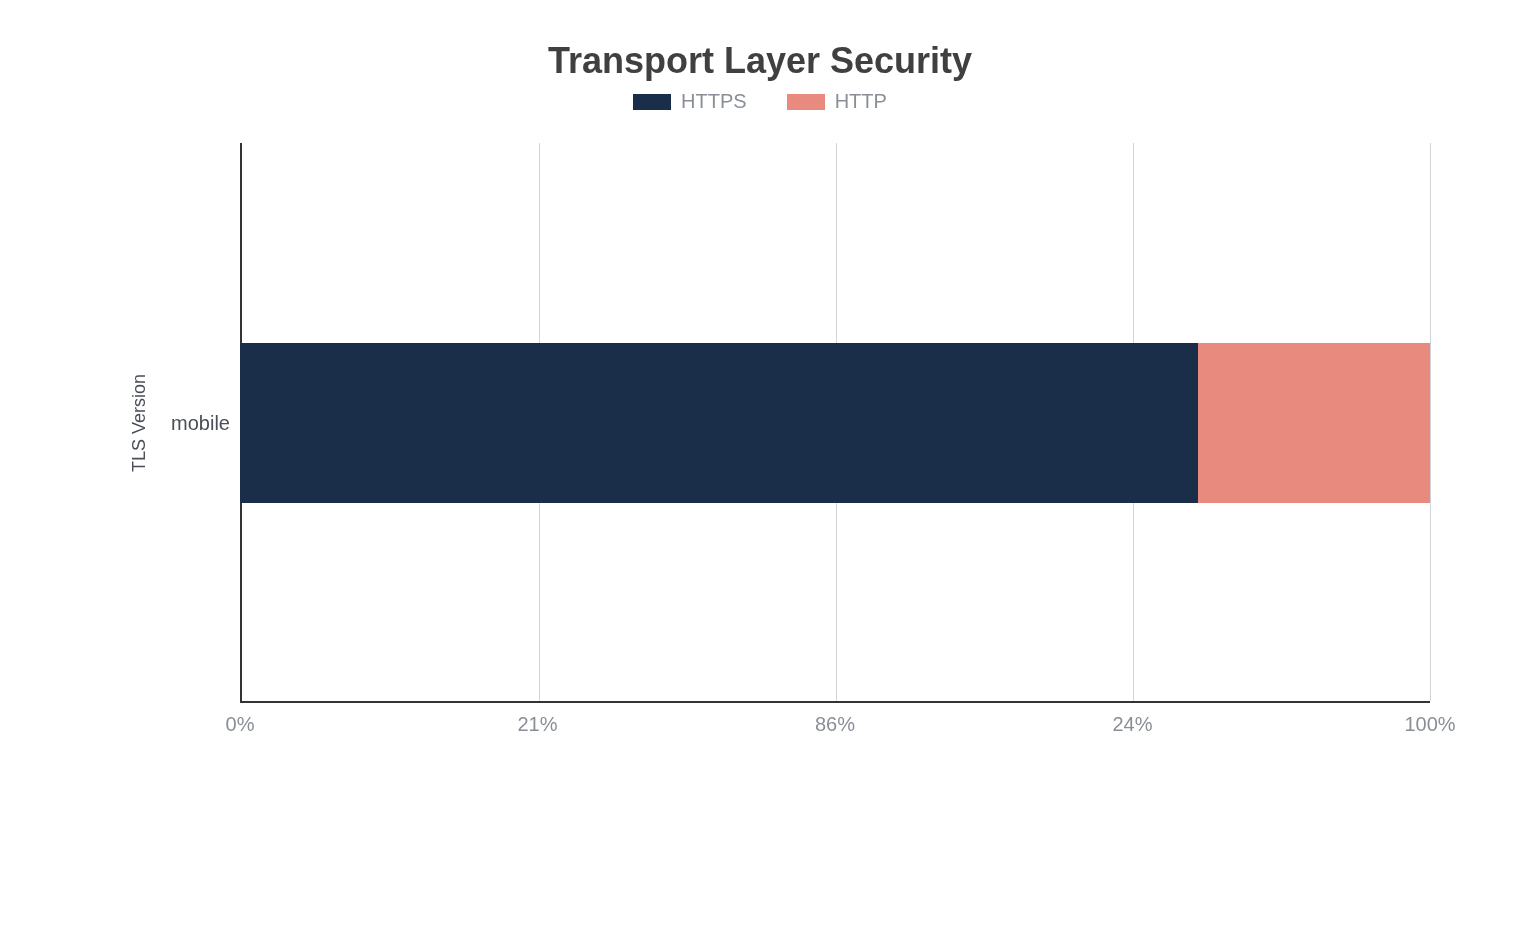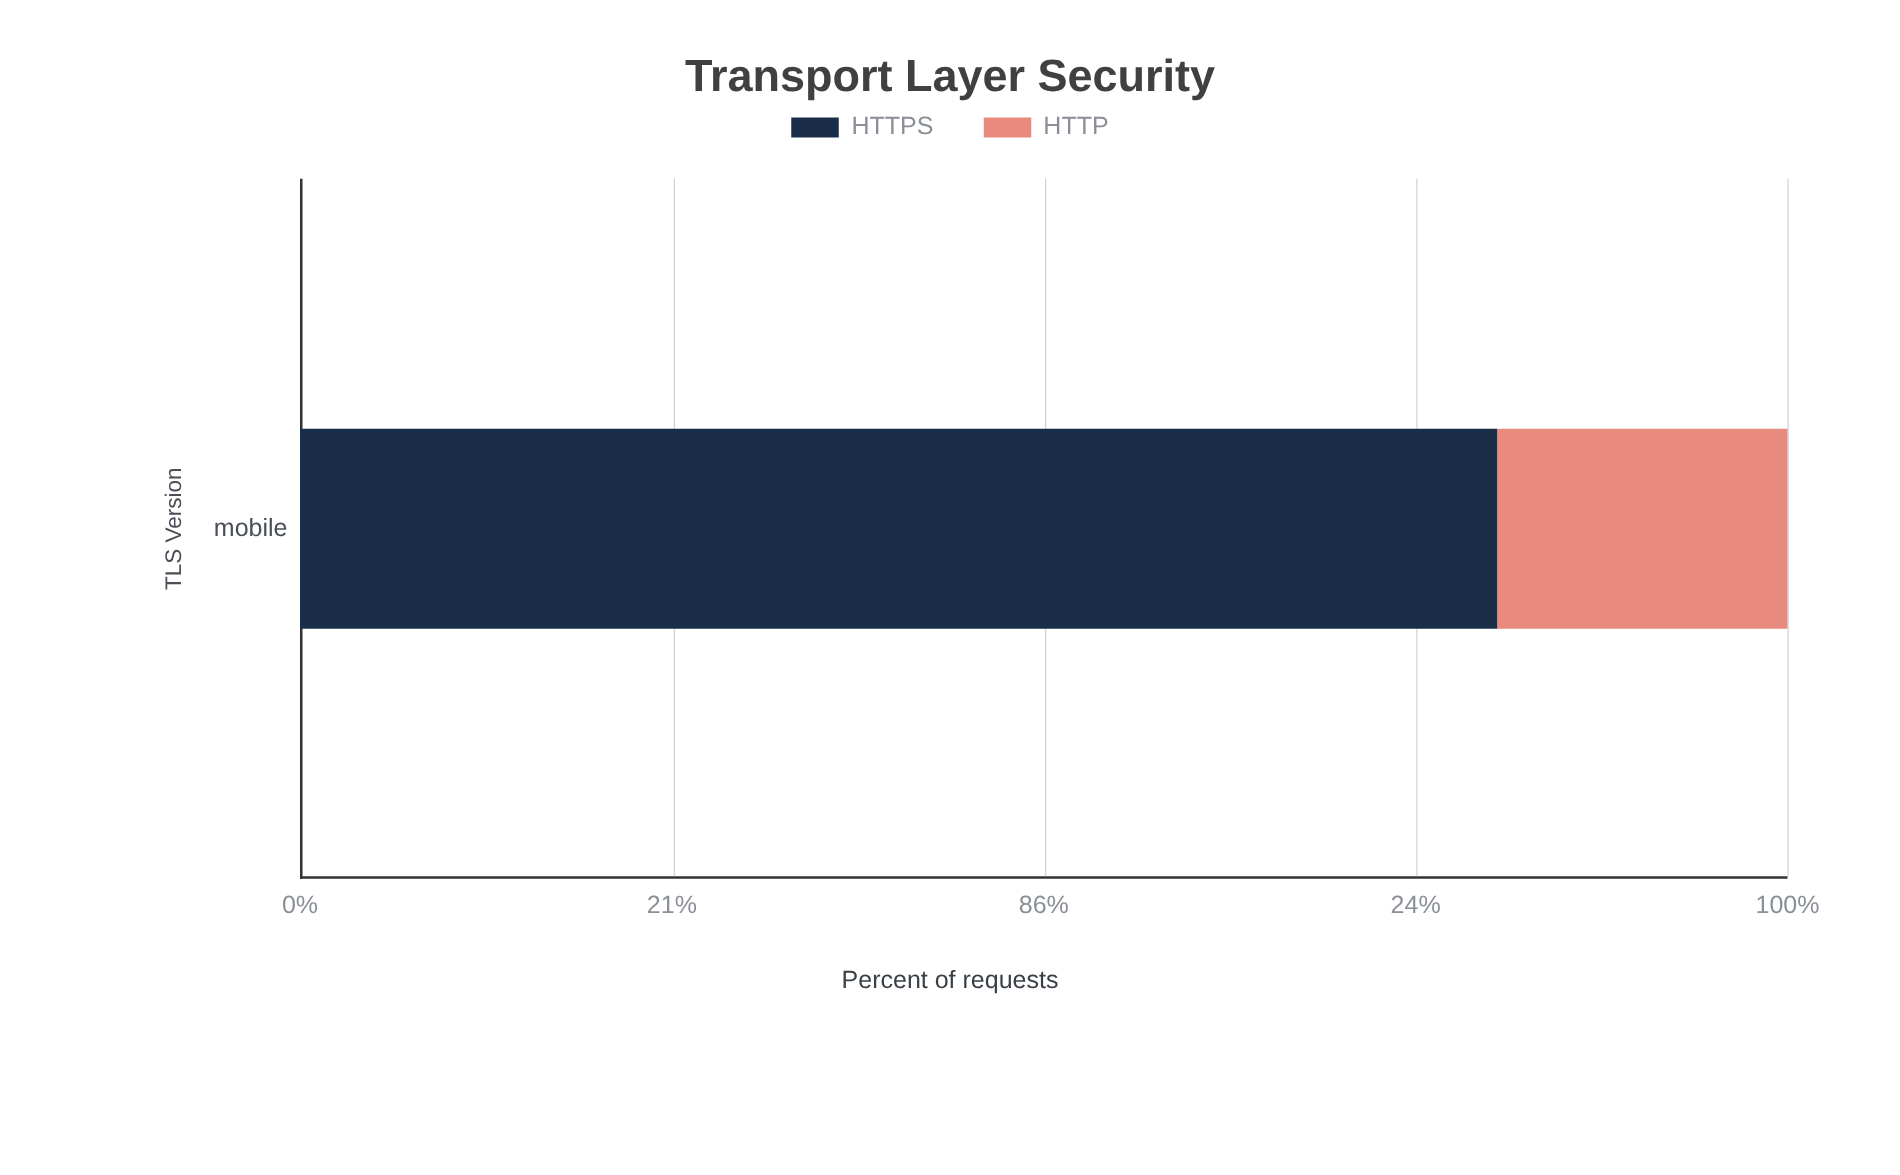--- a/index.html
+++ b/index.html
@@ -173,14 +173,13 @@
   </div>
 
   <div class="x-ticks">
     <div class="x-tick" style="left:0%">0%</div>
     <div class="x-tick" style="left:25%">21%</div>
     <div class="x-tick" style="left:50%">86%</div>
     <div class="x-tick" style="left:75%">24%</div>
     <div class="x-tick" style="left:100%">100%</div>
   </div>
 
-  <div class="x-axis-label">Percent of requests</div>
 </div>
 
 </body></html>

